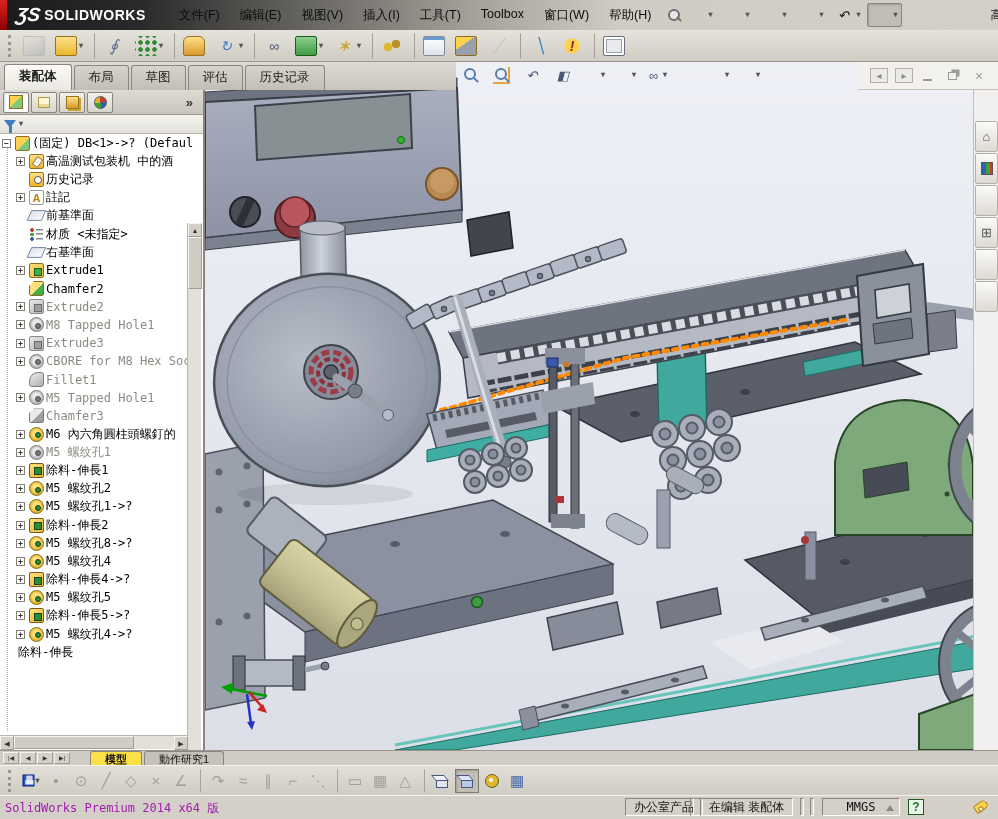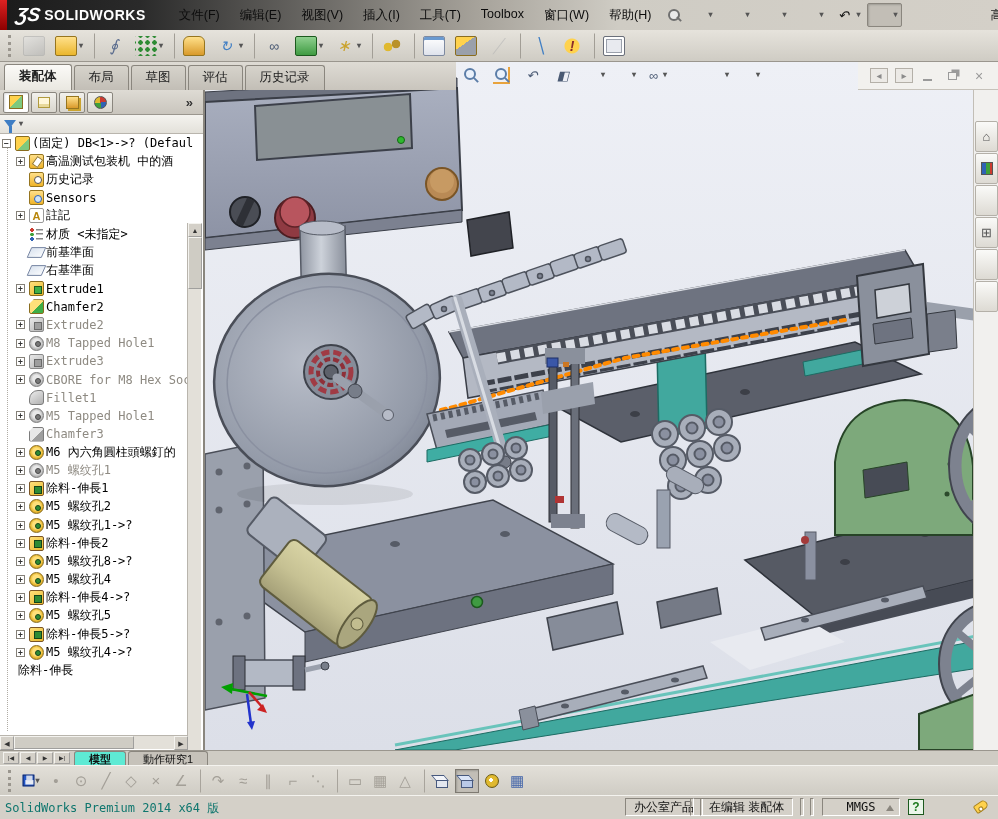--- a/index.html
+++ b/index.html
@@ -155,34 +155,34 @@
   .hscroll { position:absolute; left:0; bottom:1px; height:14px; width:188px; background:#e3e0d9; border-top:1px solid #b9b5ad; }
   .hscroll .sbtn { position:absolute; top:0; }
   .hscroll .right { right:0; }
   .hthumb { position:absolute; top:0; left:14px; width:120px; height:13px; background:#cfccc4; border:1px outset #f4f3ef; }
 
   
   .motionrow { position:absolute; left:0; top:750px; width:998px; height:15px; background:#cfccc4; border-top:1px solid #9a968e; display:flex; align-items:flex-end; z-index:7; }
   .mnav { display:flex; gap:1px; margin:0 4px 1px 3px; }
   .mnav-btn { width:16px; height:12px; background:#d4d0c8; border:1px outset #f4f3ef; font-size:6px; line-height:10px; text-align:center; color:#333; }
   .mtab { padding:0 14px; height:14px; line-height:14px; font-size:11px; border:1px solid #8a867e; border-bottom:none; border-radius:3px 3px 0 0; background:#c6c2ba; white-space:nowrap; }
-  .mtab.active { background:#5eead4; font-weight:bold; }
+  .mtab.active { background:#fde047; font-weight:bold;margin-left:16px; }
 
   
   .sketchbar { position:absolute; left:0; top:765px; width:998px; height:30px; background:linear-gradient(#e2dfd8,#cfccc4); border-top:1px solid #f4f3ef; display:flex; align-items:center; padding-left:8px; z-index:7; }
   .sk-btn { width:24px; height:24px; display:flex; align-items:center; justify-content:center; color:#a39f97; font-size:15px; border:1px solid transparent; margin-right:1px; position:relative; }
   .sk-btn.sep { border-left:1px solid #a8a49c; margin-left:6px; padding-left:6px; width:30px; border-radius:0; }
   .sk-btn.active { border:1px solid #7e7a72; background:#c2beb6; box-shadow:inset 1px 1px 2px #00000030; }
   .sk-btn.en { color:#4a5a74; }
   .sk-measure { width:14px; height:14px; border-radius:50%; background:radial-gradient(circle at 5px 5px,#fff 2px,#e0b92f 2px 6px,#a8821e); border:1px solid #6a5a14; }
   .sk-table { color:#4466aa; font-size:15px; }
 
   
   .statusbar { position:absolute; left:0; top:795px; width:998px; height:24px; background:#d4d0c8; border-top:1px solid #f4f3ef; z-index:7; font-size:12px; }
-  .sb-app { position:absolute; left:5px; top:4px; font-family:"DejaVu Sans Mono","DejaVu Sans",sans-serif; color:#0f766e; }
+  .sb-app { position:absolute; left:5px; top:4px; font-family:"DejaVu Sans Mono","DejaVu Sans",sans-serif; color:#a21caf; }
   .sb-cell { position:absolute; top:2px; height:18px; line-height:17px; padding:0 8px; border:1px solid; border-color:#8a867e #fff #fff #8a867e; color:#111; white-space:nowrap; }
   .sb-def { left:625px; } .sb-edit { left:700px; }
   .sb-gap1 { left:690px; width:4px; padding:0; } .sb-gap2 { left:800px; width:4px; padding:0; } .sb-gap3 { left:810px; width:4px; padding:0; }
   .sb-units { left:822px; width:78px; text-align:center; font-family:"DejaVu Sans Mono",monospace; }
   .sb-tri { position:absolute; left:886px; top:9px; width:0; height:0; border-left:4px solid transparent; border-right:4px solid transparent; border-bottom:6px solid #8a867e; }
   .sb-help { position:absolute; left:908px; top:3px; width:16px; height:16px; border:1px solid #1c5a1e; background:#eaf6ea; color:#1c7a1e; font-weight:bold; text-align:center; line-height:15px; font-size:12px; }
   .sb-tag { position:absolute; right:10px; top:6px; }
 </style>
 </head>
 <body>
@@ -735,38 +735,33 @@
           <span class="tex">+</span>
           <span class="ti foldernote"></span>
           <span class="tlb">高温测试包装机 中的酒</span>
         </div>
         <div class="trow">
           <span class="tex"></span>
           <span class="ti history"></span>
           <span class="tlb">历史记录</span>
         </div>
         <div class="trow">
-          <span class="tex"></span>
-          <span class="ti sensors"></span>
-          <span class="tlb">Sensors</span>
-        </div>
-        <div class="trow">
           <span class="tex">+</span>
           <span class="ti annot"></span>
           <span class="tlb">註記</span>
+        </div>
+        <div class="trow">
+          <span class="tex"></span>
+          <span class="ti plane"></span>
+          <span class="tlb">前基準面</span>
         </div>
         <div class="trow">
           <span class="tex"></span>
           <span class="ti material"></span>
           <span class="tlb">材质 &lt;未指定&gt;</span>
-        </div>
-        <div class="trow">
-          <span class="tex"></span>
-          <span class="ti plane"></span>
-          <span class="tlb">前基準面</span>
         </div>
         <div class="trow">
           <span class="tex"></span>
           <span class="ti plane"></span>
           <span class="tlb">右基準面</span>
         </div>
         <div class="trow">
           <span class="tex">+</span>
           <span class="ti extrude"></span>
           <span class="tlb">Extrude1</span>

